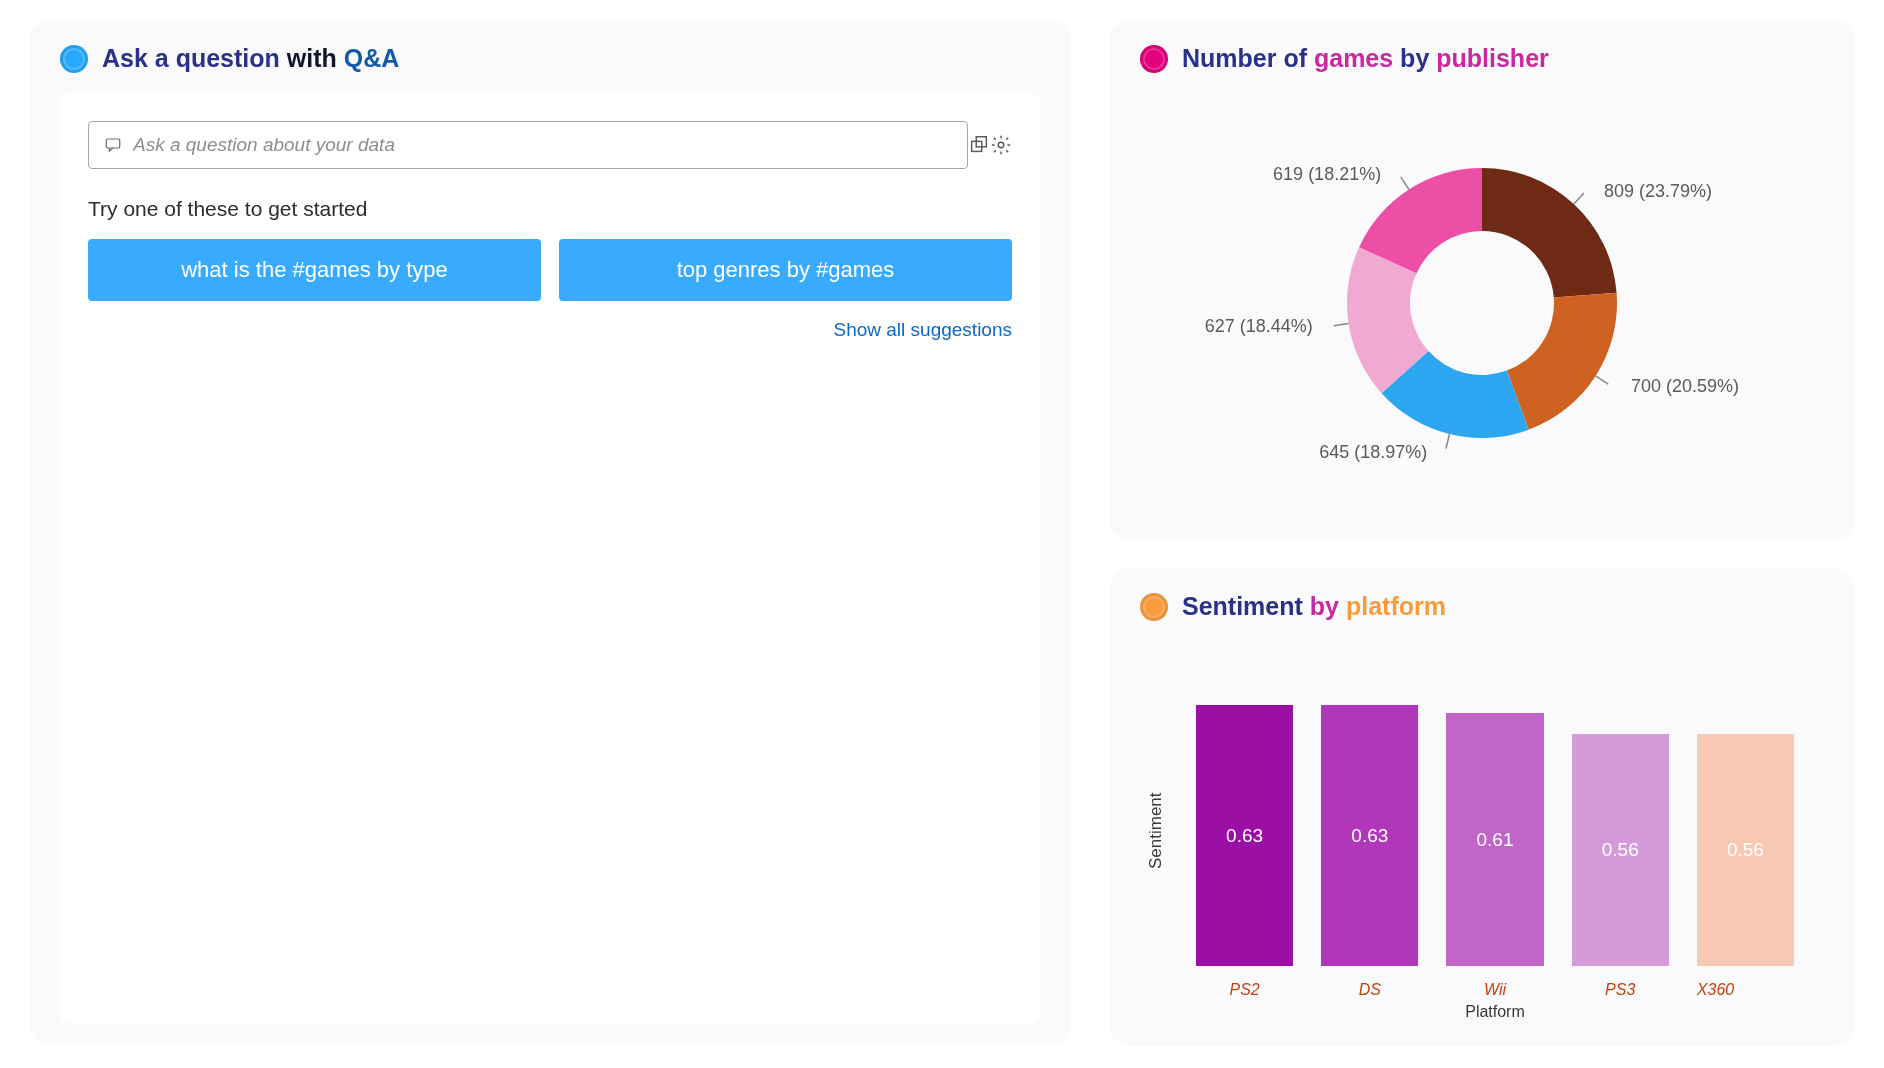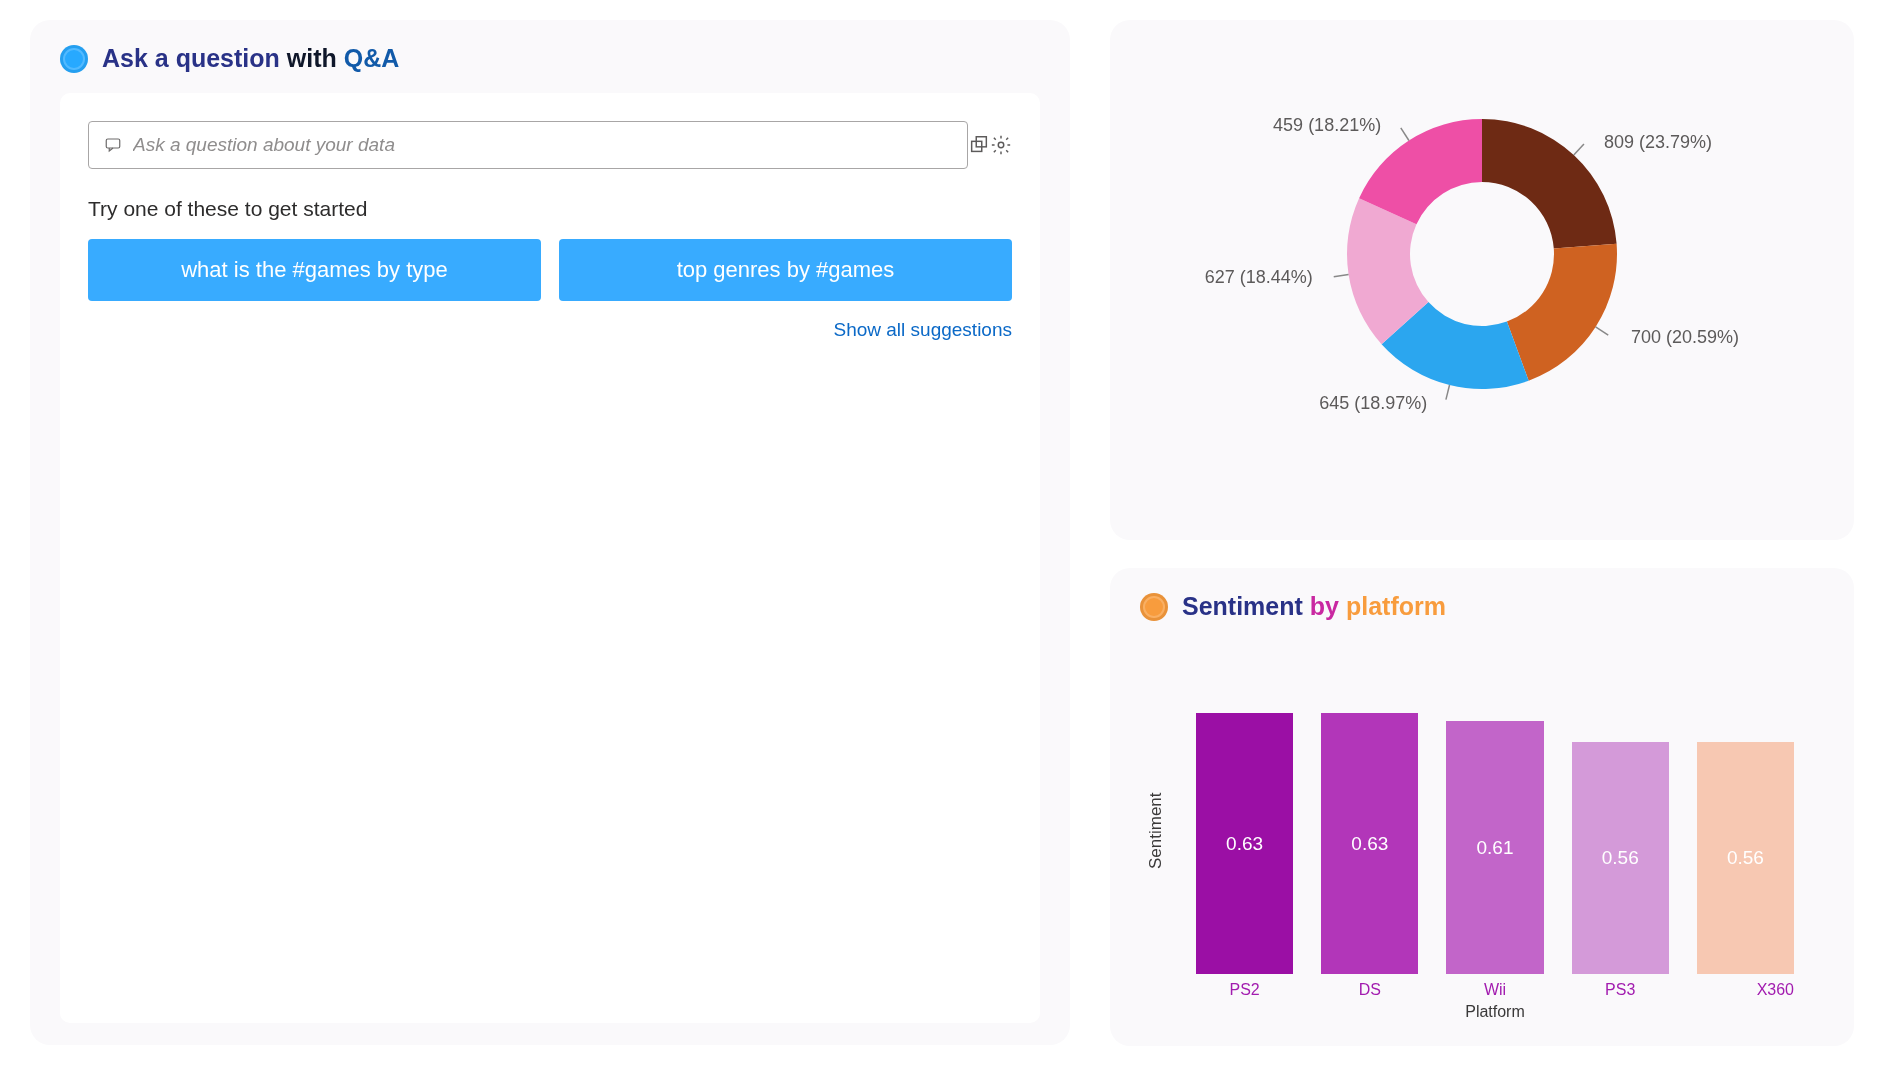--- a/index.html
+++ b/index.html
@@ -86,21 +86,21 @@
 
 .bar-chart { position: relative; height: 380px; display:flex; }
 .y-axis-label {
   writing-mode: vertical-rl; transform: rotate(180deg);
   font-size: 17px; color: #3a3939; text-align: center; padding-right:6px;
 }
 .bars-area { flex:1; display:flex; flex-direction:column; }
 .bars-row { flex:1; display:flex; align-items:flex-end; gap: 28px; padding: 0 30px; border-bottom:1px solid transparent;}
 .bar-item { flex:1; display:flex; flex-direction:column; align-items:center; }
 .bar-rect { width: 100%; display:flex; align-items:center; justify-content:center; color:#fff; font-size:19px; }
-.bar-cat { margin-top: 6px; font-size:16px; color:#a21caf; }
+.bar-cat { margin-top: 14px; font-size:16px; color:#c2410c;font-style:italic; }
 .x-caption { text-align:center; font-size:16px; color:#3a3939; margin-top:4px;}
 </style>
 </head>
 <body>
 
 <div class="left-col">
   <div class="card qna-card">
     <div class="card-header">
       <span class="dot-icon dot-blue"></span>
       <h2 class="card-title title-qa">
@@ -132,38 +132,44 @@
       </div>
       <div class="show-all">
         <a>Show all suggestions</a>
       </div>
     </div>
   </div>
 </div>
 
 <div class="right-col">
   <div class="card donut-card">
+    <div class="card-header">
+      <span class="dot-icon dot-pink"></span>
+      <h2 class="card-title title-donut">
+        <span class="p1">Number of </span><span class="p2">games</span><span class="p3"> by </span><span class="p4">publisher</span>
+      </h2>
+    </div>
     <div class="donut-wrap">
       <svg class="donut-svg" viewBox="0 0 200 200">
           <path d="M 100 10 A 90 90 0 0 1 189.74002367842158 93.16420083703922 L 147.86134596182484 96.35424044642092 A 48 48 0 0 0 100 52 Z" fill="#6e2a14"></path>
           <line x1="161.1750687589868" y1="33.98779686805452" x2="167.97229862109646" y2="26.65310763117168" stroke="#888" stroke-width="1"></line>
           <path d="M 189.74002367842158 93.16420083703922 A 90 90 0 0 1 131.1240068651161 184.447002295287 L 116.5994703280619 145.03840122415306 A 48 48 0 0 0 147.86134596182484 96.35424044642092 Z" fill="#cf6221"></path>
           <line x1="175.73087831475198" y1="148.62955962864797" x2="184.14542034972442" y2="154.03284403183108" stroke="#888" stroke-width="1"></line>
           <path d="M 131.1240068651161 184.447002295287 A 90 90 0 0 1 33.053938317367766 160.1516818151014 L 64.29543376926281 132.08089696805408 A 48 48 0 0 0 116.5994703280619 145.03840122415306 Z" fill="#2ba6ef"></path>
           <line x1="78.35812965231483" y1="187.35919784346686" x2="75.95347739146092" y2="197.06577538162986" stroke="#888" stroke-width="1"></line>
           <path d="M 33.053938317367766 160.1516818151014 A 90 90 0 0 1 18.067046421126904 62.75767034888625 L 56.30242475793435 80.13742418607266 A 48 48 0 0 0 64.29543376926281 132.08089696805408 Z" fill="#f0a9d2"></path>
           <line x1="11.04698620238213" y1="113.68799971949166" x2="1.163318002646804" y2="115.20888857721296" stroke="#888" stroke-width="1"></line>
           <path d="M 18.067046421126904 62.75767034888625 A 90 90 0 0 1 99.99999999999999 10 L 99.99999999999999 52 A 48 48 0 0 0 56.30242475793435 80.13742418607266 Z" fill="#ee4fa6"></path>
           <line x1="51.275312564369585" y1="24.33029117077217" x2="45.86145840485509" y2="15.922545745302415" stroke="#888" stroke-width="1"></line>
         </svg>
     <div class="donut-label" style="left: 463.998px; top: 87.7793px;">809 (23.79%)</div>
         <div class="donut-label" style="left: 491px; top: 282.67px;">700 (20.59%)</div>
         <div class="donut-label" style="right: 396.791px; top: 348.511px;">645 (18.97%)</div>
         <div class="donut-label" style="right: 511.22px; top: 223.27px;">627 (18.44%)</div>
-        <div class="donut-label" style="right: 442.832px; top: 71.3615px;">459 (18.21%)</div>
+        <div class="donut-label" style="right: 442.832px; top: 71.3615px;">619 (18.21%)</div>
       </div>
   </div>
 
   <div class="card bar-card">
     <div class="card-header">
       <span class="dot-icon dot-orange"></span>
       <h2 class="card-title title-bar">
         <span class="p1">Sentiment</span><span class="p2"> by </span><span class="p3">platform</span>
       </h2>
     </div>
@@ -185,19 +191,19 @@
             </div>
             <div class="bar-item">
               <div class="bar-rect" style="height: 232px; background: rgb(247, 200, 178);">0.56</div>
             </div>
           </div>
         <div class="cats-row" style="display:flex; gap:28px; padding:0 30px;">
             <div class="bar-cat" style="flex: 1 1 0%; text-align: center;">PS2</div>
             <div class="bar-cat" style="flex: 1 1 0%; text-align: center;">DS</div>
             <div class="bar-cat" style="flex: 1 1 0%; text-align: center;">Wii</div>
             <div class="bar-cat" style="flex: 1 1 0%; text-align: center;">PS3</div>
-            <div class="bar-cat" style="flex: 1 1 0%; text-align: right;">X360</div>
+            <div class="bar-cat" style="flex: 1 1 0%; text-align: left;">X360</div>
           </div>
         <div class="x-caption">Platform</div>
       </div>
     </div>
   </div>
 </div>
 
 </body></html>

